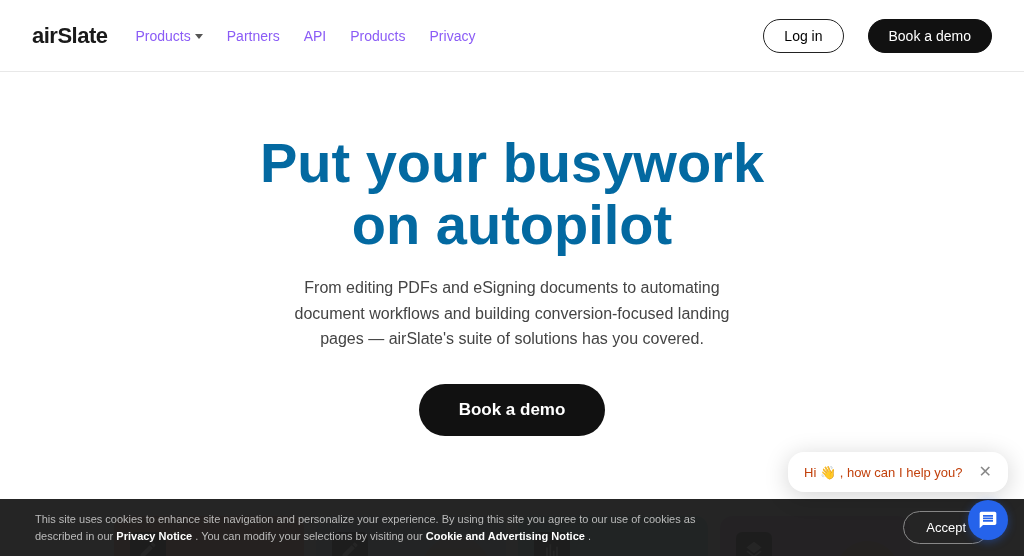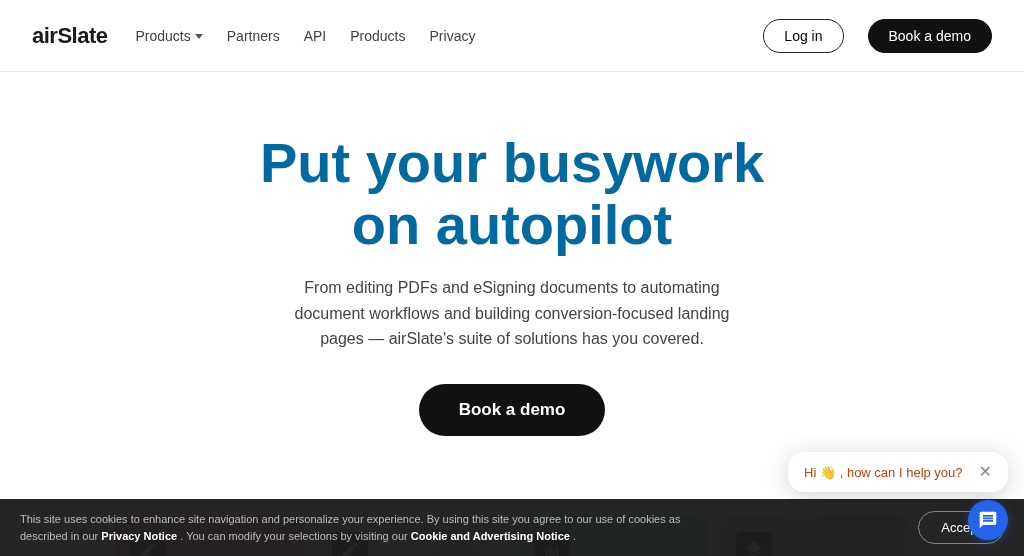--- a/index.html
+++ b/index.html
@@ -16,21 +16,21 @@
       position: relative;
       z-index: 10;
       background: #fff;
     }
     .navbar-left { display: flex; align-items: center; gap: 28px; }
     .logo { font-size: 22px; font-weight: 700; color: #1a1a1a; letter-spacing: -0.5px; }
     .logo span { color: #1a1a1a; }
     .nav-links { display: flex; align-items: center; gap: 24px; }
     .nav-link {
       font-size: 14px;
-      color: #404040;
+      color: #8b5cf6;
       text-decoration: none;
       cursor: pointer;
       display: flex;
       align-items: center;
       gap: 4px;
     }
     .chevron-icon {
       display: inline-block;
       width: 0; height: 0;
       border-left: 4px solid transparent;
@@ -151,21 +151,21 @@
     }
 
     
     .cookie-banner {
       position: fixed;
       bottom: 0;
       left: 0;
       right: 0;
       background: rgba(30, 30, 30, 0.97);
       color: #ccc;
-      padding: 12px 20px;
+      padding: 12px 35px;
       display: flex;
       align-items: flex-end;
       justify-content: space-between;
       z-index: 100;
       gap: 16px;
     }
     .cookie-text {
       font-size: 11px;
       color: #bbb;
       line-height: 1.5;

